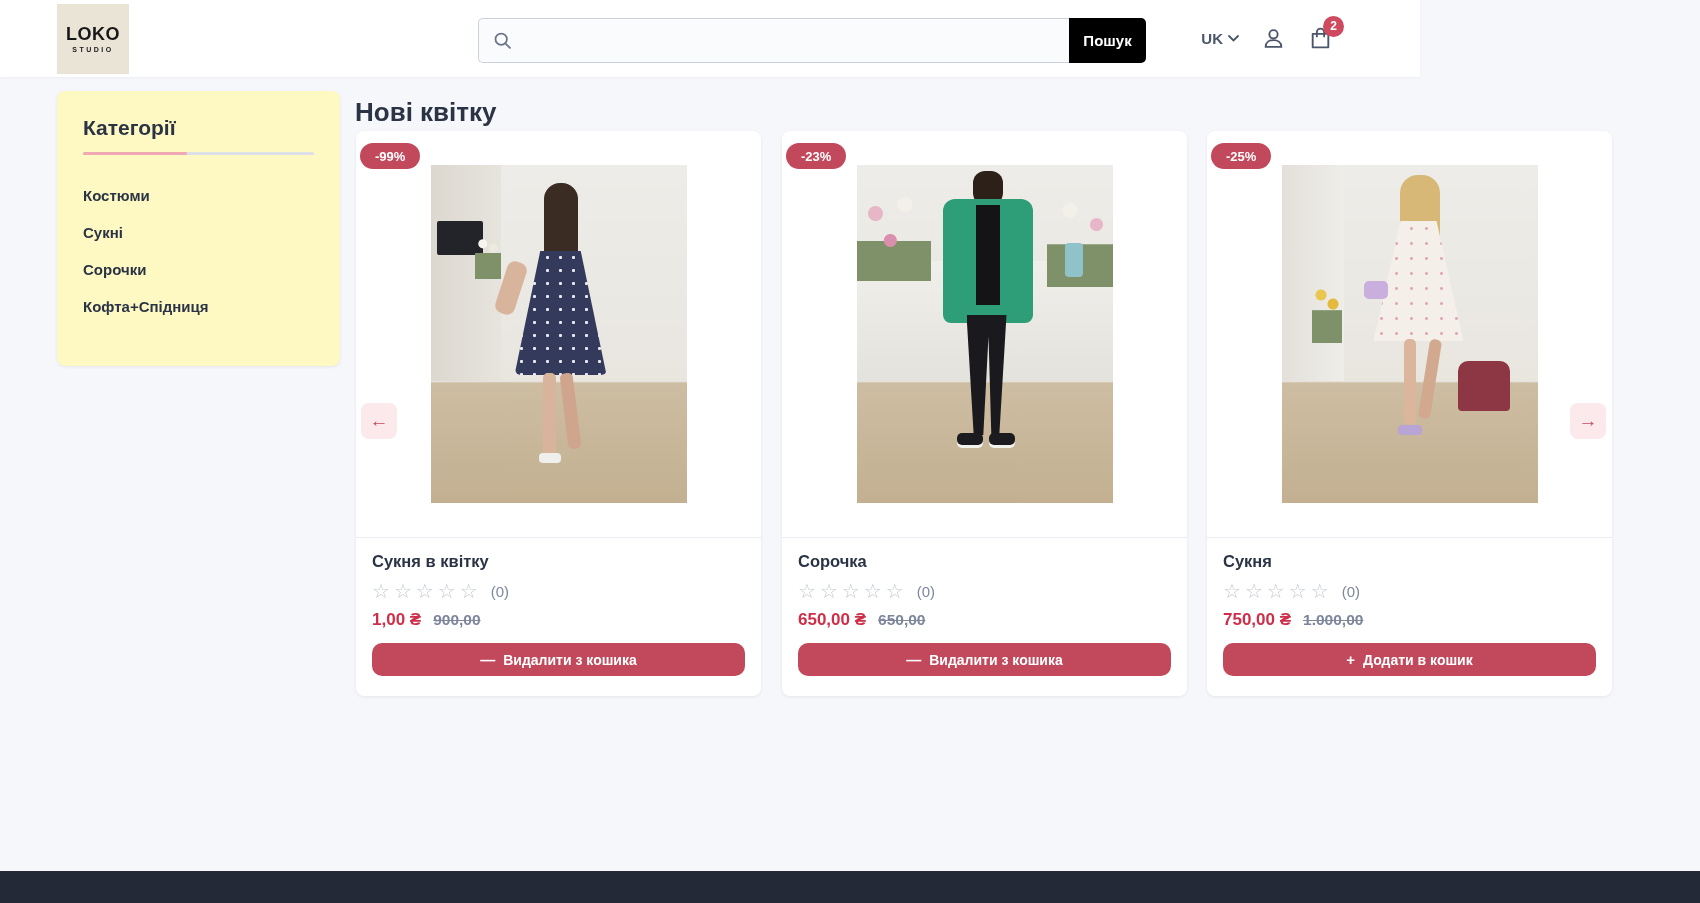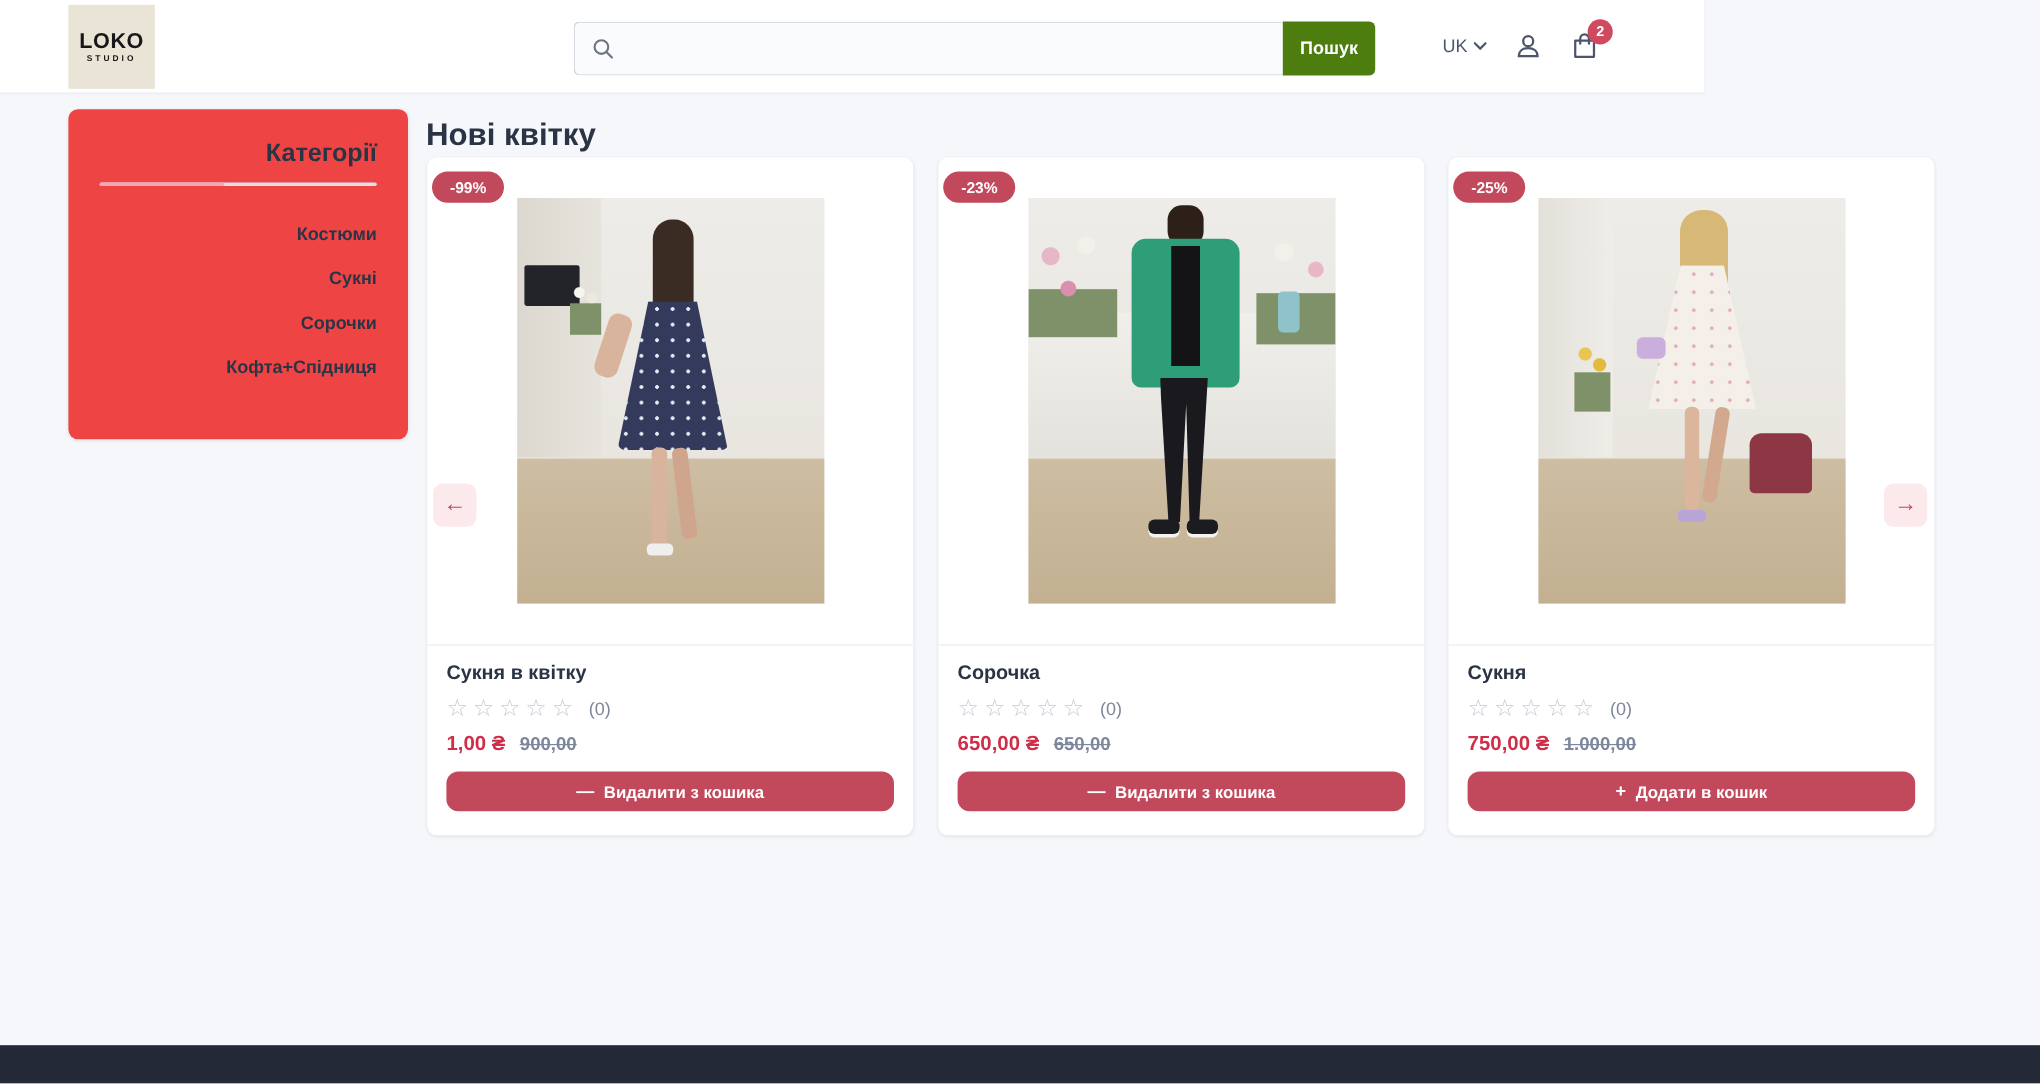--- a/index.html
+++ b/index.html
@@ -8,30 +8,30 @@
 
   
   .header { position:absolute; top:0; left:0; width:1420px; height:77px; background:#ffffff; box-shadow:0 1px 2px rgba(43,52,69,.05); z-index:5; }
   .logo { position:absolute; left:57px; top:4px; width:72px; height:70px; background:#e9e4d6; display:flex; flex-direction:column; align-items:center; justify-content:center; cursor:pointer; }
   .logo .l1 { font-size:18px; font-weight:700; letter-spacing:.5px; color:#17171a; line-height:1; }
   .logo .l2 { font-size:7px; font-weight:700; letter-spacing:2.5px; color:#17171a; margin-top:3px; }
 
   .searchwrap { position:absolute; left:478px; top:18px; width:668px; height:45px; display:flex; }
   .searchinput { flex:1; height:45px; background:#fafbfd; border:1px solid #ccd2dc; border-right:none; border-radius:5px 0 0 5px; display:flex; align-items:center; padding-left:13px; }
   .searchinput input { border:none; outline:none; background:transparent; flex:1; height:100%; font-size:15px; color:#2b3445; padding:0 10px; font-family:inherit; }
-  .searchbtn { width:77px; height:45px; background:#4d7c0f; color:#fff; border:none; border-radius:0 5px 5px 0; font-size:15px; font-weight:700; cursor:pointer; font-family:inherit; }
+  .searchbtn { width:77px; height:45px; background:#000000; color:#fff; border:none; border-radius:0 5px 5px 0; font-size:15px; font-weight:700; cursor:pointer; font-family:inherit; }
 
   .header-right { position:absolute; right:87px; top:0; height:77px; display:flex; align-items:center; gap:21px; }
-  .lang { display:flex; align-items:center; gap:5px; color:#4b566b; font-size:15px; font-weight:400; cursor:pointer; }
+  .lang { display:flex; align-items:center; gap:5px; color:#4b566b; font-size:15px; font-weight:700; cursor:pointer; }
   .iconbtn { position:relative; width:26px; height:26px; display:flex; align-items:center; justify-content:center; cursor:pointer; }
   .iconbtn svg { stroke:#4b566b; }
   .cart-badge { position:absolute; top:-10px; right:-11px; width:21px; height:21px; background:#cf4a5e; border-radius:50%; color:#fff; font-size:12px; font-weight:700; display:flex; align-items:center; justify-content:center; }
 
   
-  .sidebar { position:absolute; left:57px; top:91px; width:283px; height:275px; background:#ef4444; border-radius:8px; box-shadow:0 1px 3px rgba(43,52,69,.09); padding:25px 26px;text-align:right; }
+  .sidebar { position:absolute; left:57px; top:91px; width:283px; height:275px; background:#fef9c3; border-radius:8px; box-shadow:0 1px 3px rgba(43,52,69,.09); padding:25px 26px; }
   .sidebar-title { font-size:21px; font-weight:700; color:#2b3445; }
   .sidebar-rule { margin-top:12px; height:3px; width:100%; background:#dde1e7; border-radius:2px; position:relative; }
   .sidebar-rule .accent { position:absolute; left:0; top:0; height:3px; width:45%; background:#f0a8b2; border-radius:2px; }
   .sidebar-items { margin-top:22px; display:flex; flex-direction:column; }
   .sidebar-item { font-size:15px; font-weight:600; color:#2b3445; padding:9px 0; cursor:pointer; line-height:19px; }
 
   
   .page-title { position:absolute; left:355px; top:97px; font-size:26px; font-weight:700; color:#2b3445; }
 
   .card { position:absolute; top:131px; width:405px; height:565px; background:#fff; border-radius:8px; box-shadow:0 1px 3px rgba(43,52,69,.09); }

